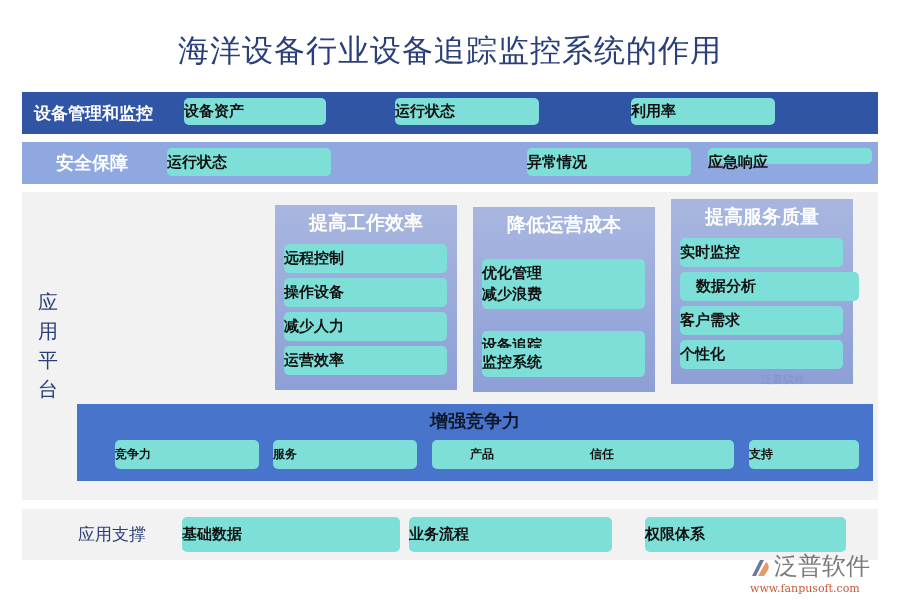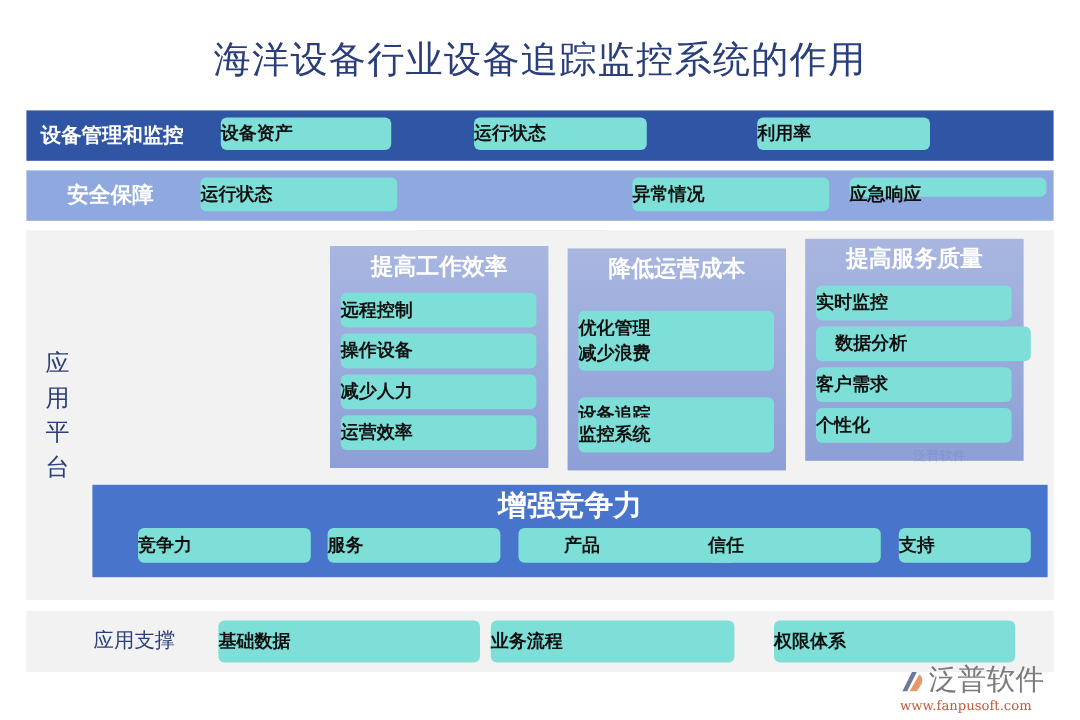--- a/index.html
+++ b/index.html
@@ -37,23 +37,23 @@
   }
   .card-title {
     position: absolute; left: 0; top: 2px; width: 100%; text-align: center;
     font-family: "DejaVu Serif", "Liberation Serif", serif;
     font-weight: bold; font-size: 19px; color: #FFFFFF; line-height: 30px;
   }
   .card .pill { left: 9px; width: 163px; height: 29px; line-height: 29px; font-size: 15px; }
   .band { position: absolute; left: 55px; top: 212px; width: 796px; height: 77px; background: #4874CB; }
   .band-title {
     position: absolute; left: 0; top: 4px; width: 100%; text-align: center;
-    color: #ffffff; font-size: 24px; line-height: 26px; font-weight: bold;
+    color: #0f172a; font-size: 18px; line-height: 26px; font-weight: bold;
   }
-  .band .pill { top: 36px; height: 29px; line-height: 29px; font-size: 15px; }
+  .band .pill { top: 36px; height: 29px; line-height: 29px; font-size: 12px; }
   .support { left: 22px; top: 509px; width: 856px; height: 51px; background: #F2F2F2; }
   .support-label {
     position: absolute; left: 56px; top: 0; height: 51px; line-height: 51px;
     font-family: "DejaVu Serif", "Liberation Serif", serif;
     font-size: 17px; color: #2A3F7A;
   }
   .support .pill { top: 8px; height: 35px; line-height: 35px; font-size: 15px; }
   .logo { right: 10px; top: 550px; width: 140px; height: 46px; }
   .logo-mark {
     position: absolute; left: 0; top: 6px; width: 22px; height: 22px;

